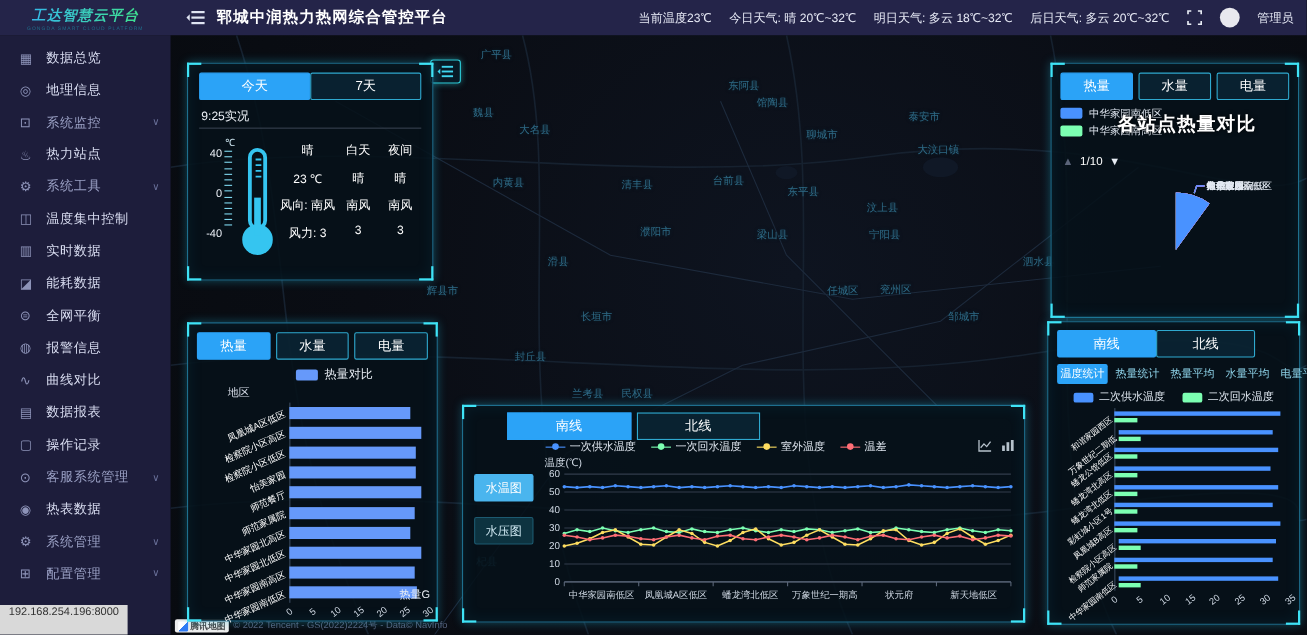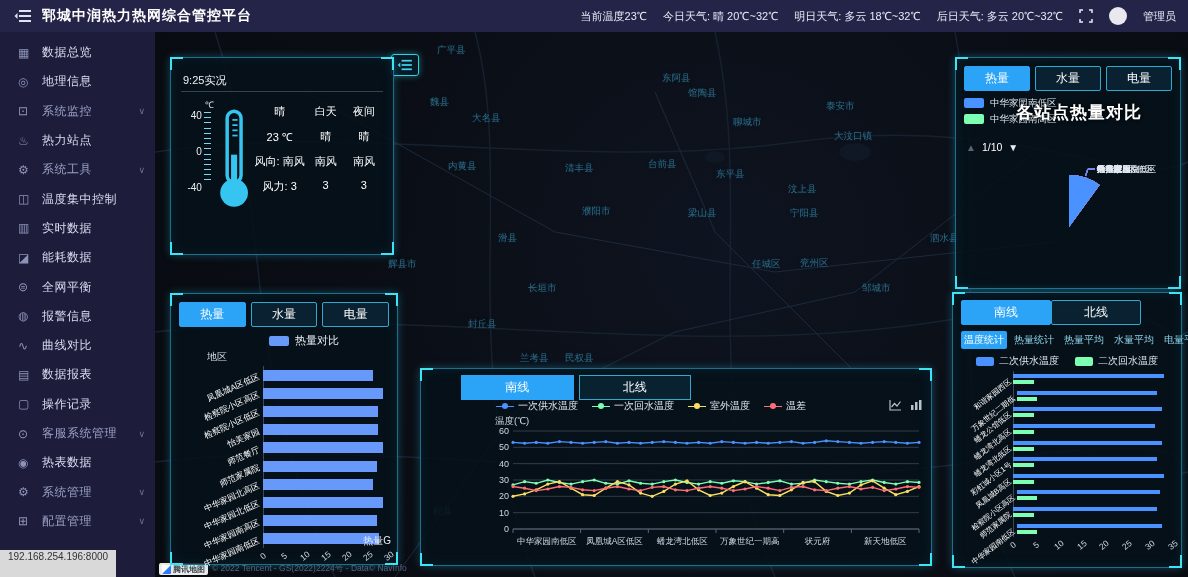--- a/index.html
+++ b/index.html
@@ -148,20 +148,24 @@
   .hlabel2 { flex:0 0 52px; font-size:7.5px; color:#fff; text-align:right; white-space:nowrap;
     transform:rotate(-38deg); transform-origin:100% 50%; padding-right:3px; }
   .htrack2 { flex:1; position:relative; }
 </style>
 </head>
 <body>
 
 <div id="app">
 
   <div id="header">
+    <div id="logo-wrap">
+      <span id="logo-title">工达智慧云平台</span>
+      <span id="logo-sub">GONGDA SMART CLOUD PLATFORM</span>
+    </div>
     <svg class="burger" viewBox="0 0 18 14">
       <rect x="5" y="1" width="12" height="2" fill="#dfe4f2"></rect>
         <rect x="5" y="6" width="12" height="2" fill="#dfe4f2"></rect>
       <rect x="5" y="11" width="12" height="2" fill="#dfe4f2"></rect>
         <path d="M3.5 4 L0.5 7 L3.5 10 Z" fill="#dfe4f2"></path>
     </svg>
     <span id="app-title">郓城中润热力热网综合管控平台</span>
     <div id="header-right">
       <span class="weather-item">当前温度23℃</span>
       <span class="weather-item">今日天气: 晴 20℃~32℃</span>
@@ -311,20 +315,24 @@
     <div id="attribution">
       <span id="tencent-logo">
         <span class="tq"></span>
         <span class="tt">腾讯地图</span>
       </span>
       <span class="attr-text">© 2022 Tencent - GS(2022)2224号 - Data© NavInfo</span>
     </div>
   </div>
 
   <div id="weather-panel" class="panel">
+    <div class="tabrow" style="gap:0;">
+      <span class="tab active">今天</span>
+      <span class="tab">7天</span>
+    </div>
     <div id="weather-time">9:25实况</div>
     <div id="weather-divider"></div>
     <div id="weather-body">
       <div id="thermo-scale">
         <span id="thermo-unit">℃</span>
         <span class="tk">40</span>
         <span class="tk">0</span>
         <span class="tk">-40</span>
       </div>
       <div id="thermo-ticks">
@@ -567,20 +575,24 @@
         <svg width="13" height="12" viewBox="0 0 13 12" fill="none" stroke="#b6c2cc" stroke-width="1.2">
           <path d="M1 1 V11 H12"></path>
             <path d="M2.5 8 L5.5 4.5 L8 7 L11.5 2.5"></path>
         </svg>
         <svg width="13" height="12" viewBox="0 0 13 12" fill="#b6c2cc">
           <rect x="1" y="6" width="2.5" height="5"></rect>
             <rect x="5" y="3" width="2.5" height="8"></rect>
             <rect x="9" y="1" width="2.5" height="10"></rect>
         </svg>
       </div>
+    </div>
+    <div id="center-buttons">
+      <span class="cbtn active">水温图</span>
+      <span class="cbtn">水压图</span>
     </div>
     <span id="center-ylabel">温度(℃)</span>
     <svg id="line-chart" width="438" height="132" viewBox="0 0 438 132">
         <line x1="26" y1="104" x2="432" y2="104" stroke="#323c4c" stroke-width="1"></line>
         <text x="22" y="107" text-anchor="end" font-size="9" fill="#cfd8e3">0</text>
         <line x1="26" y1="87.66666666666667" x2="432" y2="87.66666666666667" stroke="#323c4c" stroke-width="1"></line>
         <text x="22" y="90.66666666666667" text-anchor="end" font-size="9" fill="#cfd8e3">10</text>
         <line x1="26" y1="71.33333333333334" x2="432" y2="71.33333333333334" stroke="#323c4c" stroke-width="1"></line>
         <text x="22" y="74.33333333333334" text-anchor="end" font-size="9" fill="#cfd8e3">20</text>
         <line x1="26" y1="55" x2="432" y2="55" stroke="#323c4c" stroke-width="1"></line>

